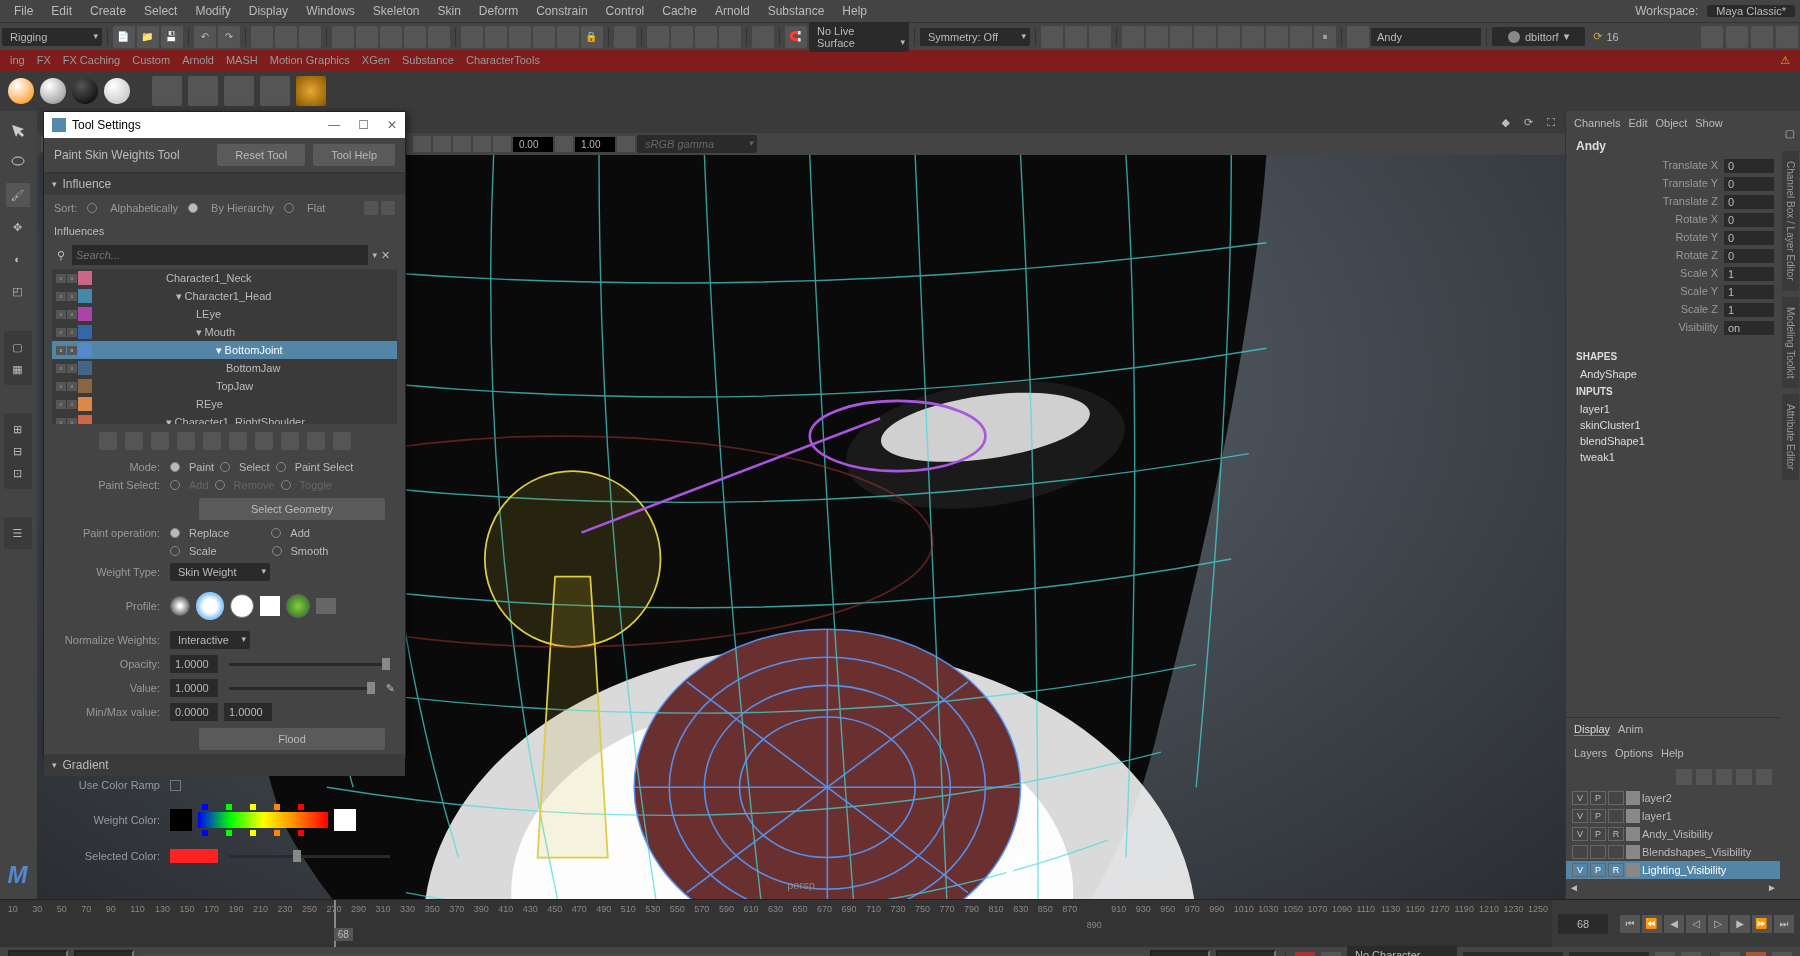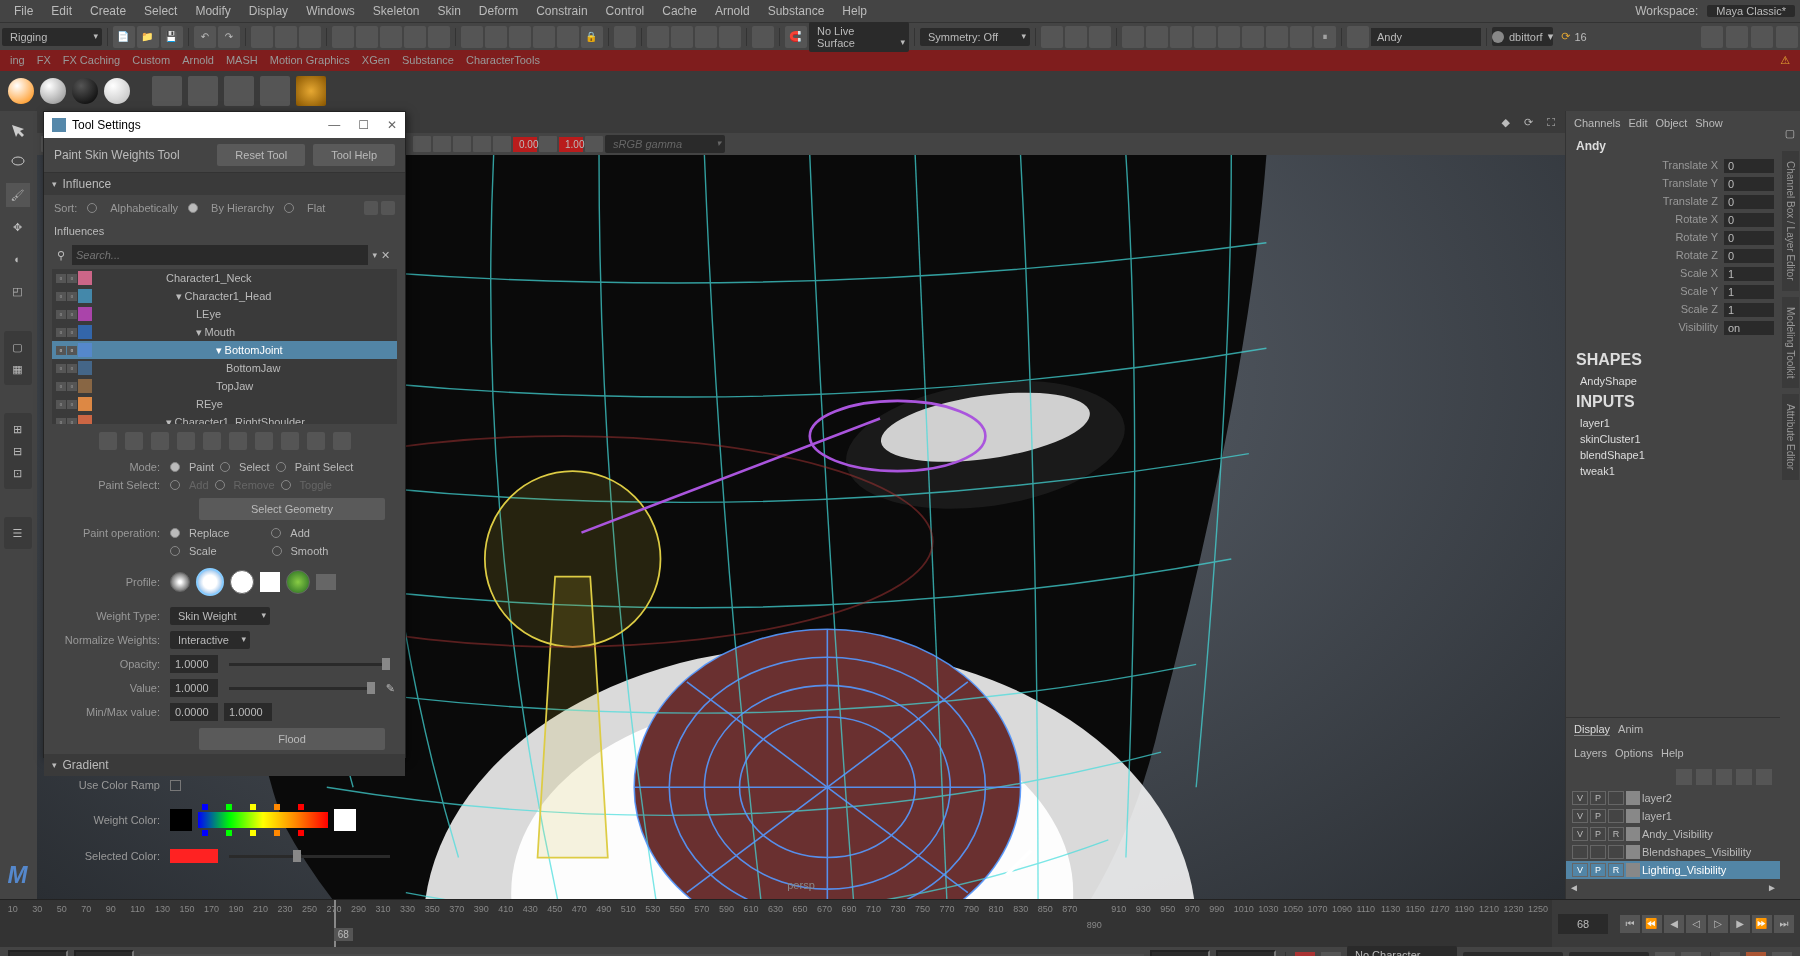--- a/index.html
+++ b/index.html
@@ -7,21 +7,21 @@
 .menubar { background: #444444; height: 22px; display: flex; align-items: center; padding: 0 5px; font-size: 12px; }
 .menubar span { padding: 0 9px; cursor: pointer; }
 .workspace-label { margin-left: auto; padding-right: 10px; }
 .workspace-drop { background: #2a2a2a; padding: 2px 20px 2px 8px; border-radius: 2px; font-size: 11px; }
 .toolbar-row { background: #444444; height: 28px; display: flex; align-items: center; border-top: 1px solid #333; padding: 0 2px; gap: 2px; }
 .dropdown { background: #2a2a2a; padding: 3px 18px 3px 8px; border-radius: 2px; font-size: 11px; color: #bbb; min-width: 80px; position: relative; }
 .dropdown::after { content: '▾'; position: absolute; right: 4px; font-size: 9px; }
 .tbicon { width: 22px; height: 22px; background: #555; border-radius: 2px; display: inline-flex; align-items: center; justify-content: center; font-size: 10px; }
 .tbsep { width: 1px; height: 18px; background: #333; margin: 0 3px; }
 .field-input { background: #2a2a2a; color: #bbb; border: none; padding: 3px 6px; width: 110px; font-size: 11px; }
-.account-chip { background: #2a2a2a; padding: 3px 0; border-radius: 2px; display: flex; align-items: center; gap: 5px; }
+.account-chip { background: #2a2a2a; padding: 3px 16px; border-radius: 2px; display: flex; align-items: center; gap: 5px; }
 .account-chip::before { content: ''; width: 12px; height: 12px; background: #888; border-radius: 50%; }
 .shelf-tabs { display: flex; gap: 12px; padding: 4px 10px; background: #7f1d1d; font-size: 11px; }
 .shelf-tabs span { color: #999; }
 .shelf-icons { height: 40px; background: #3a3a3a; display: flex; align-items: center; padding: 0 8px; gap: 6px; }
 .shelf-ball { width: 26px; height: 26px; border-radius: 50%; }
 .main-area { display: flex; height: 788px; position: relative; }
 .left-toolbar { width: 35px; background: #444444; display: flex; flex-direction: column; align-items: center; padding-top: 8px; gap: 8px; }
 .lt-icon { width: 24px; height: 24px; display: flex; align-items: center; justify-content: center; }
 .lt-group { margin-top: 20px; background: #3a3a3a; padding: 4px; border-radius: 3px; }
 .lt-group .lt-icon { width: 20px; height: 20px; margin: 2px 0; }
@@ -55,30 +55,30 @@
 .num-input { background: #2a2a2a; border: none; color: #bbb; padding: 3px 5px; width: 48px; font-size: 11px; }
 .slider-track { flex: 1; height: 3px; background: #2a2a2a; position: relative; margin: 0 5px; }
 .slider-thumb { position: absolute; width: 8px; height: 12px; background: #888; top: -5px; }
 .checkbox { width: 11px; height: 11px; border: 1px solid #777; display: inline-block; }
 .color-swatch { width: 22px; height: 22px; }
 .gradient-bar { width: 130px; height: 16px; background: linear-gradient(to right, #0000ff, #00ff00, #ffff00, #ff8800, #ff0000); position: relative; }
 .viewport-container { flex: 1; display: flex; flex-direction: column; margin-left: 2px; }
 .view-menu-row { height: 22px; background: #3a3a3a; display: flex; align-items: center; gap: 14px; padding: 0 10px; font-size: 11px; }
 .view-tool-row { height: 22px; background: #444; display: flex; align-items: center; gap: 2px; padding: 0 4px; }
 .vp-icon { width: 18px; height: 16px; background: #555; border-radius: 1px; }
-.vp-num { background: #b91c1c; padding: 2px 6px; font-size: 10px; width: 24px; }
+.vp-num { background: #000000; padding: 2px 6px; font-size: 10px; width: 40px; }
 .viewport-3d { flex: 1; background: radial-gradient(ellipse at 50% 30%, #7a8088 0%, #4a5058 40%, #2a2e33 100%); position: relative; overflow: hidden; }
 .mesh-overlay { position: absolute; inset: 0; }
 .right-panel { width: 215px; background: #444444; display: flex; flex-direction: column; border-left: 1px solid #333; }
 .rp-tabs { display: flex; gap: 8px; padding: 6px 8px; font-size: 11px; }
 .rp-title { padding: 4px 10px; font-size: 12px; font-weight: bold; color: #ddd; }
 .attr-row { display: flex; padding: 2px 6px 2px 0; font-size: 11px; }
 .attr-row .a-label { flex: 1; text-align: right; padding-right: 6px; color: #999; }
 .attr-row .a-val { width: 50px; background: #2a2a2a; padding: 1px 4px; }
-.section-title { padding: 4px 10px; font-size: 16px; font-weight: bold; color: #ddd; }
+.section-title { padding: 4px 10px; font-size: 10px; font-weight: bold; color: #ddd; }
 .link-item { padding: 2px 14px; font-size: 11px; color: #ddd; }
 .layer-tabs { display: flex; gap: 8px; padding: 5px 8px; border-top: 1px solid #333; font-size: 11px; }
 .layer-controls { display: flex; gap: 4px; padding: 4px 8px; justify-content: flex-end; }
 .layer-ctrl-btn { width: 16px; height: 16px; background: #555; }
 .layer-item { display: flex; align-items: center; padding: 2px 6px; gap: 2px; font-size: 11px; }
 .layer-item.sel { background: #5285a6; color: #fff; }
 .layer-box { width: 16px; height: 14px; border: 1px solid #666; text-align: center; font-size: 9px; line-height: 12px; }
 .layer-color { width: 14px; height: 14px; background: #888; }
 .timeline-area { height: 48px; background: #3a3a3a; display: flex; align-items: center; border-top: 1px solid #222; }
 .time-ruler { flex: 1; height: 100%; position: relative; background: #333; overflow: hidden; }
@@ -637,32 +637,32 @@
         <span>Add</span>
     </div>
     <div class="option-row">
       <span class="label"></span>
       <span class="radio"></span>
         <span>Scale</span>
       <span style="width:43px"></span>
       <span class="radio"></span>
         <span>Smooth</span>
     </div>
+    <div class="option-row">
+      <span class="label">Weight Type:</span>
+      <div class="dropdown" style="flex:0 0 100px">Skin Weight</div>
+    </div>
     <div class="option-row" style="padding:8px 10px">
       <span class="label">Profile:</span>
       <div class="profile-circle" style="background:radial-gradient(circle,#fff 10%,#333);width:20px;height:20px"></div>
       <div class="profile-circle active" style="background:radial-gradient(circle,#fff 40%,#5599dd);width:28px;height:28px"></div>
       <div class="profile-circle" style="background:#fff"></div>
       <div style="width:20px;height:20px;background:#fff"></div>
       <div class="profile-circle" style="background:radial-gradient(circle,#88cc44,#226622)"></div>
       <div style="width:20px;height:16px;background:#666"></div>
-    </div>
-    <div class="option-row">
-      <span class="label">Weight Type:</span>
-      <div class="dropdown" style="flex:0 0 100px">Skin Weight</div>
     </div>
     <div class="option-row">
       <span class="label">Normalize Weights:</span>
       <div class="dropdown" style="flex:0 0 80px">Interactive</div>
     </div>
     <div class="option-row">
       <span class="label">Opacity:</span>
       <input class="num-input" value="1.0000" style="">
       <div class="slider-track">
           <div class="slider-thumb" style="right:0"></div>

